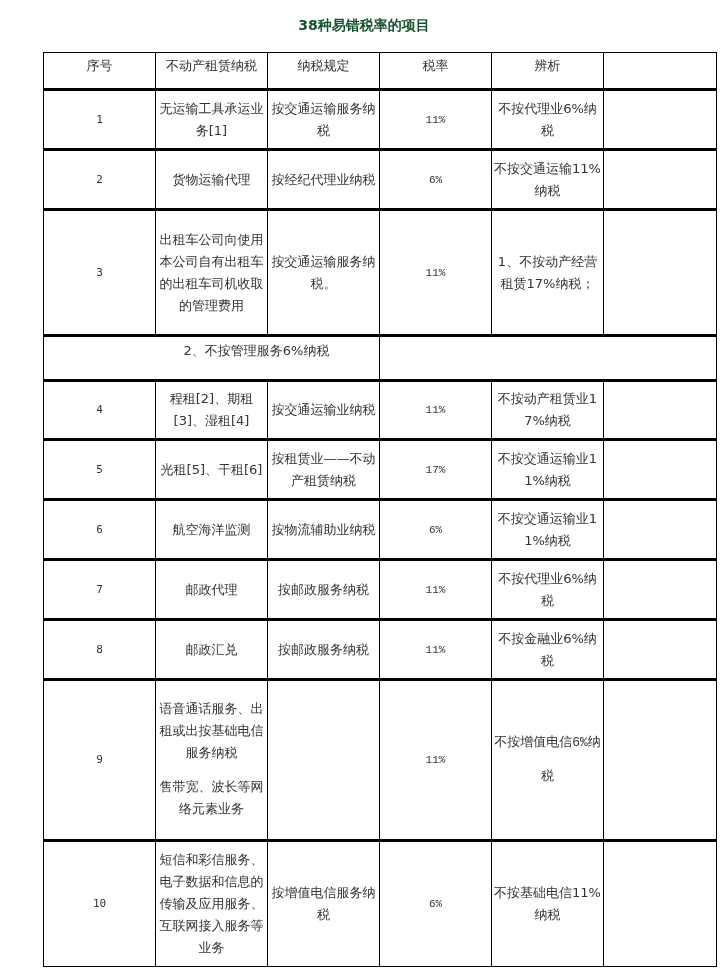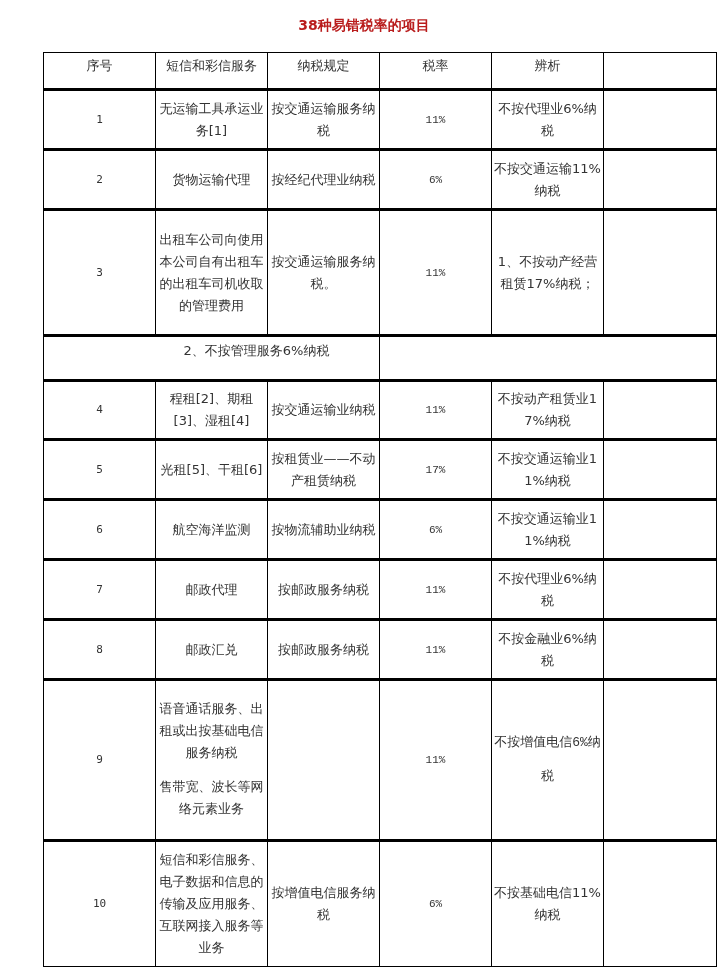--- a/index.html
+++ b/index.html
@@ -1,19 +1,19 @@
 <!DOCTYPE html>
 <html><head>
 <meta charset="utf-8">
 <style>
   html, body { margin: 0; padding: 0; background: #ffffff; }
   body { width: 728px; height: 968px; position: relative; overflow: hidden;
          font-family: "DejaVu Sans", "Liberation Sans", sans-serif; color: #333333; }
   .title { position: absolute; left: 0; width: 728px; top: 17px; text-align: center;
-           font-size: 14px; font-weight: bold; color: #b91c1c; letter-spacing: 0px; }
+           font-size: 14px; font-weight: bold; color: #14532d; letter-spacing: 0px; }
   table.grid { position: absolute; left: 43px; top: 52px; border-collapse: collapse;
                table-layout: fixed; width: 673px; }
   table.grid td { border: 1px solid #000000; padding: 0 2px; text-align: center;
                   vertical-align: middle; font-size: 13px; line-height: 22px; color: #333333;
                   word-break: break-all; overflow: hidden; box-sizing: border-box; }
   table.grid tr.thick td { border-top: 3px solid #000000; }
   table.grid tr.hdr td { vertical-align: top; padding-top: 2px; font-size: 13px; }
   td.num { font-family: "DejaVu Sans Mono", "Liberation Mono", monospace; font-size: 11px !important; }
   td.rate { font-family: Liberation Mono, monospace; font-size: 11px !important; }
   .ml { display: block; font-family: Liberation Mono, monospace; }
@@ -31,21 +31,21 @@
       <col style="width:112px">
       <col style="width:112px">
     <col style="width:112px">
       <col style="width:112px">
       <col style="width:113px">
   </colgroup>
 
   <tbody>
       <tr class="hdr" style="height:37px">
     <td>序号</td>
-    <td>短信和彩信服务</td>
+    <td>不动产租赁纳税</td>
     <td>纳税规定</td>
     <td>税率</td>
     <td>辨析</td>
     <td></td>
   </tr>
 
   <tr class="thick" style="height:60px">
     <td class="num">1</td>
     <td>无运输工具承运业务[1]</td>
     <td>按交通运输服务纳税</td>

